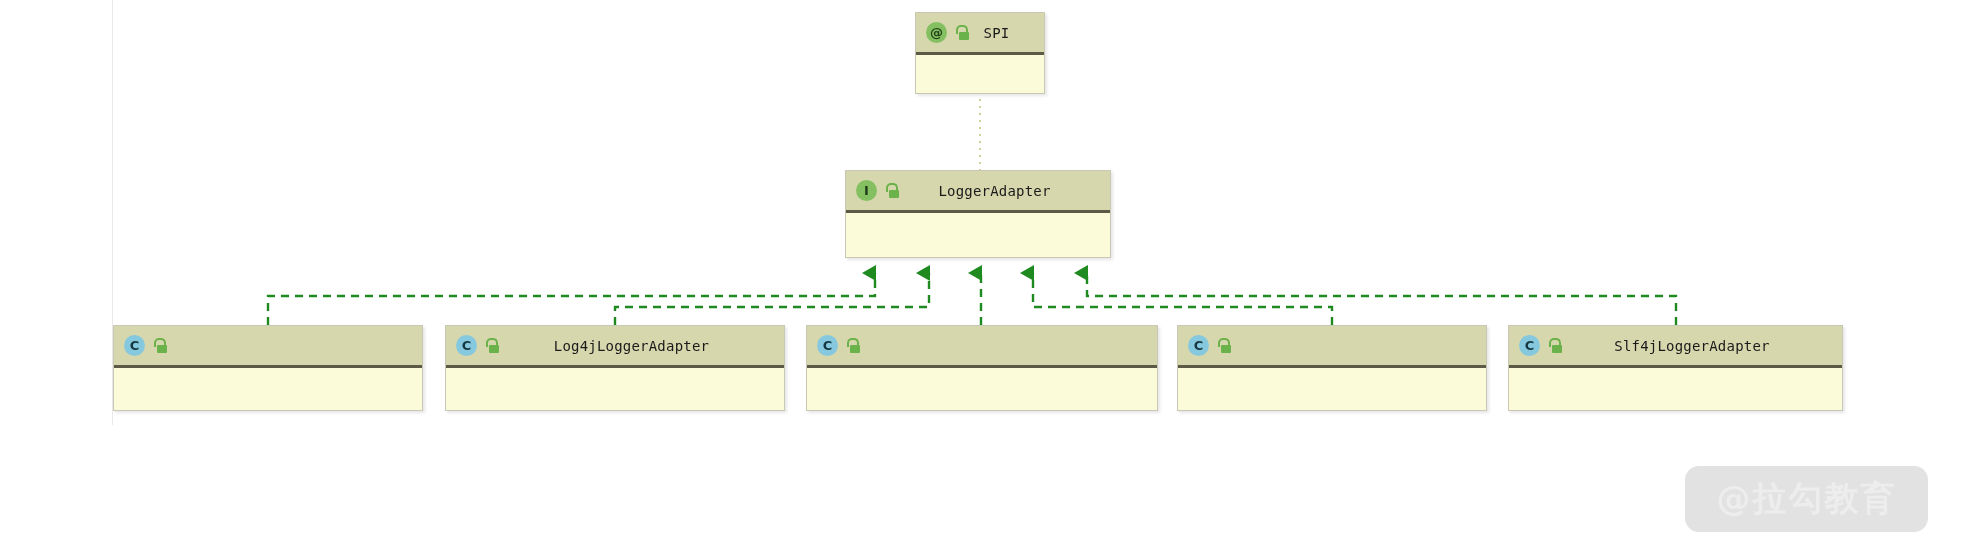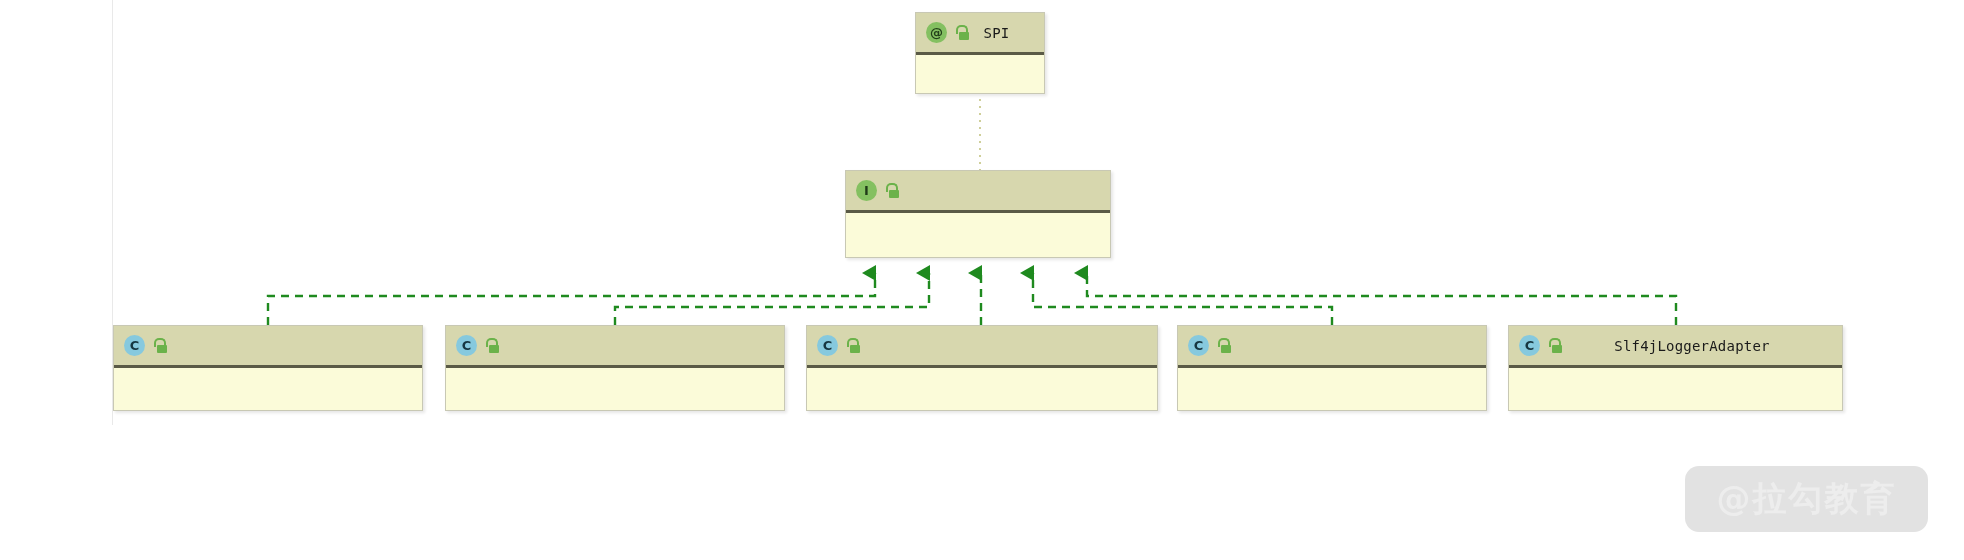--- a/index.html
+++ b/index.html
@@ -183,20 +183,21 @@
     <div class="uml-body" style="height:38px;"></div>
   </div>
 
   <div class="uml-node" style="left:845px; top:170px; width:266px;">
     <div class="uml-header" style="height:42px;">
       <span class="icon-stereotype iface">I</span>
       <span class="icon-lock">
         <span class="shackle"></span>
           <span class="body"></span>
       </span>
+      <span class="node-label">LoggerAdapter</span>
     </div>
     <div class="uml-body" style="height:44px;"></div>
   </div>
 
   <div class="uml-node" style="left:113px; top:325px; width:310px;">
     <div class="uml-header" style="height:42px;">
       <span class="icon-stereotype cls">C</span>
       <span class="icon-lock">
         <span class="shackle"></span>
           <span class="body"></span>
@@ -205,20 +206,21 @@
     <div class="uml-body" style="height:42px;"></div>
   </div>
 
   <div class="uml-node" style="left:445px; top:325px; width:340px;">
     <div class="uml-header" style="height:42px;">
       <span class="icon-stereotype cls">C</span>
       <span class="icon-lock">
         <span class="shackle"></span>
           <span class="body"></span>
       </span>
+      <span class="node-label">Log4jLoggerAdapter</span>
     </div>
     <div class="uml-body" style="height:42px;"></div>
   </div>
 
   <div class="uml-node" style="left:806px; top:325px; width:352px;">
     <div class="uml-header" style="height:42px;">
       <span class="icon-stereotype cls">C</span>
       <span class="icon-lock">
         <span class="shackle"></span>
           <span class="body"></span>

